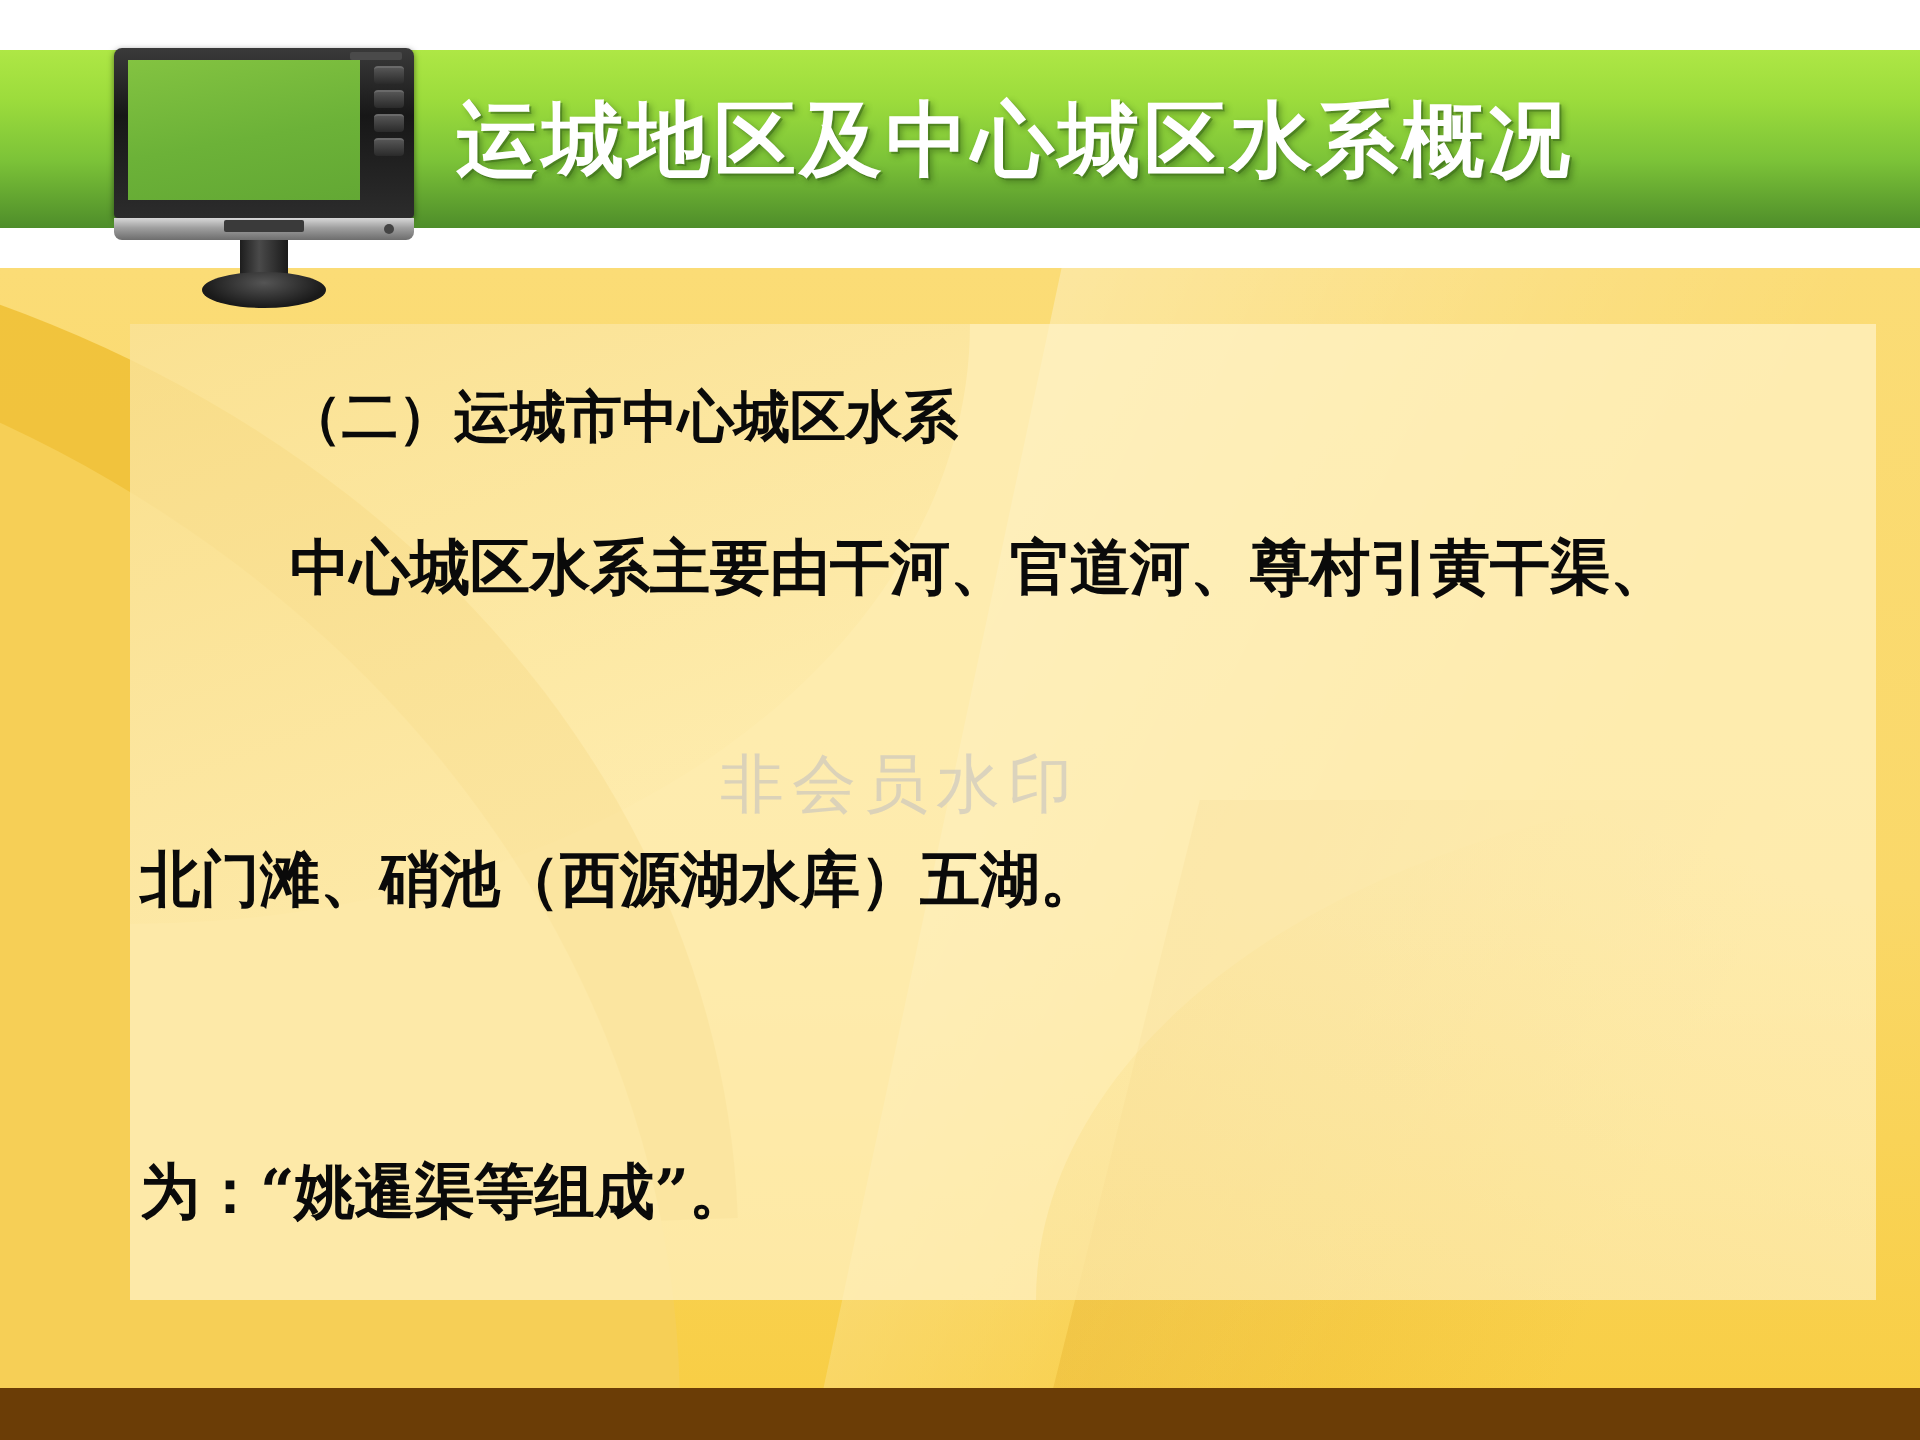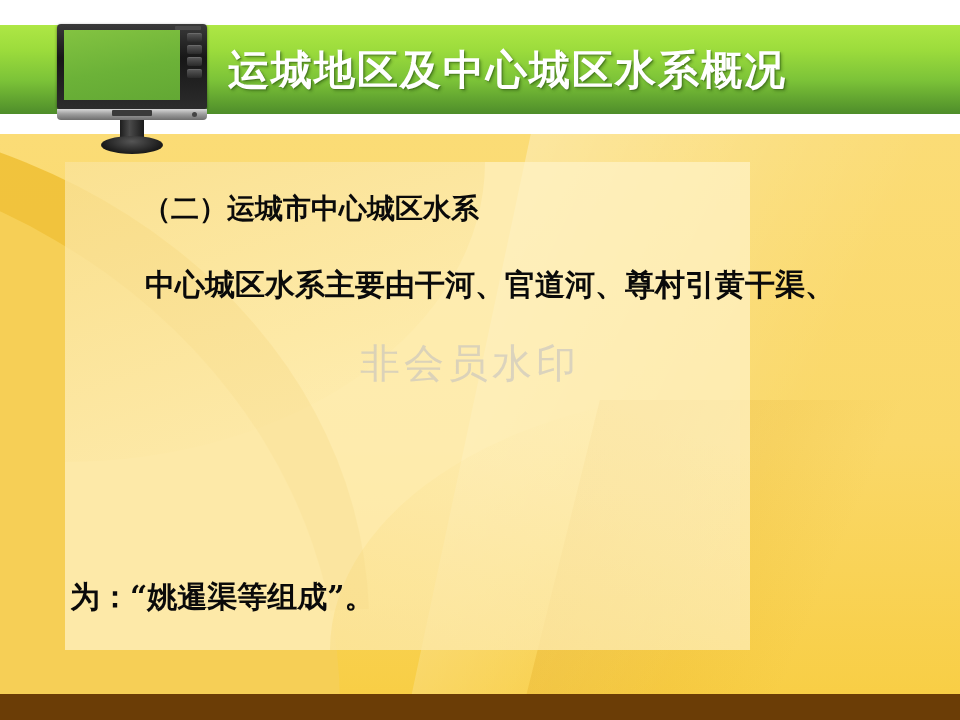--- a/index.html
+++ b/index.html
@@ -172,21 +172,21 @@
     left: 44px; top: 112px;
     width: 62px; height: 18px;
     background: radial-gradient(ellipse at 50% 30%, #555 0%, #1a1a1a 70%);
     border-radius: 50%;
   }
 
   
   .content-panel {
     position: absolute;
     left: 65px; top: 162px;
-    width: 685px; height: 488px;
+    width: 873px; height: 488px;
     background: rgba(255,243,200,0.72);
   }
   .panel-shadeA {
     position: absolute;
     left: 0; top: 0;
     width: 420px; height: 300px;
     background: linear-gradient(160deg, rgba(243,205,88,0.35) 0%, rgba(243,205,88,0.10) 55%, rgba(243,205,88,0) 80%);
     border-radius: 0 0 100% 0;
     pointer-events: none;
   }
@@ -216,23 +216,23 @@
   .l1 { left: 78px;  top: 8px;  font-size: 28px; }
   .l2 { left: 80px;  top: 84px; }
   .l3 { left: 5px;   top: 162px; }
   .l4 { left: 5px;   top: 240px; }
   .l5 { left: 78px;  top: 318px; }
   .l6 { left: 5px;   top: 396px; }
 
   
   .watermark {
     position: absolute;
-    left: 360px; top: 336px;
+    left: 360px; top: 371px;
     font-family: "DejaVu Sans", "Liberation Sans", sans-serif;
-    font-size: 40px;
+    font-size: 32px;
     letter-spacing: 4px;
     color: rgba(190,190,195,0.55);
     pointer-events: none;
     white-space: nowrap;
   }
 </style>
 </head>
 <body>
 
 <div id="slide">
@@ -266,20 +266,21 @@
     <div class="mon-base"></div>
   </div>
 
   <div class="content-panel">
     <div class="panel-shadeA"></div>
     <div class="panel-shadeB"></div>
 
     <div class="body-text">
       <div class="line l1">（二）运城市中心城区水系</div>
       <div class="line l2">中心城区水系主要由干河、官道河、尊村引黄干渠、</div>
+      <div class="line l4">北门滩、硝池（西源湖水库）五湖。</div>
       <div class="line l6">为：“姚暹渠等组成”。</div>
     </div>
   </div>
 
   <div class="watermark">非会员水印</div>
 
   <div class="bg-bottom-bar"></div>
 
 </div>
 

